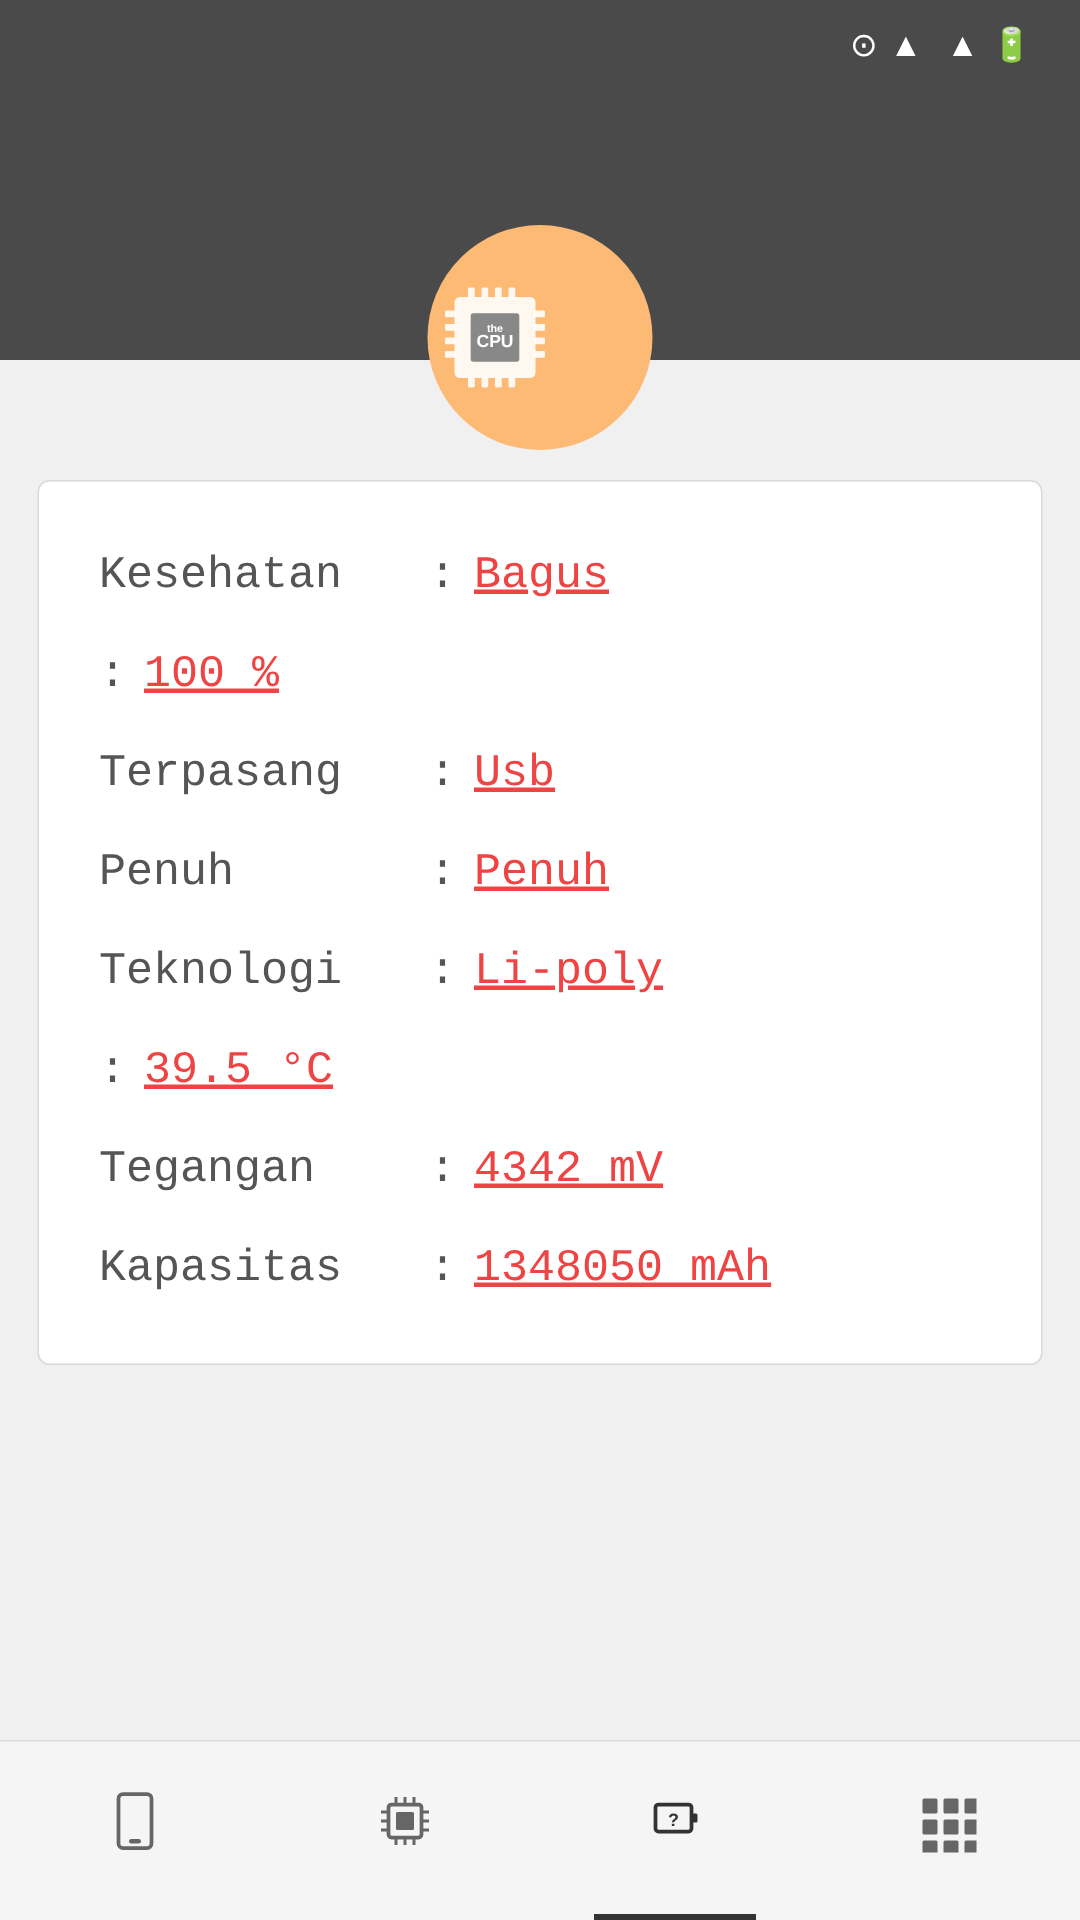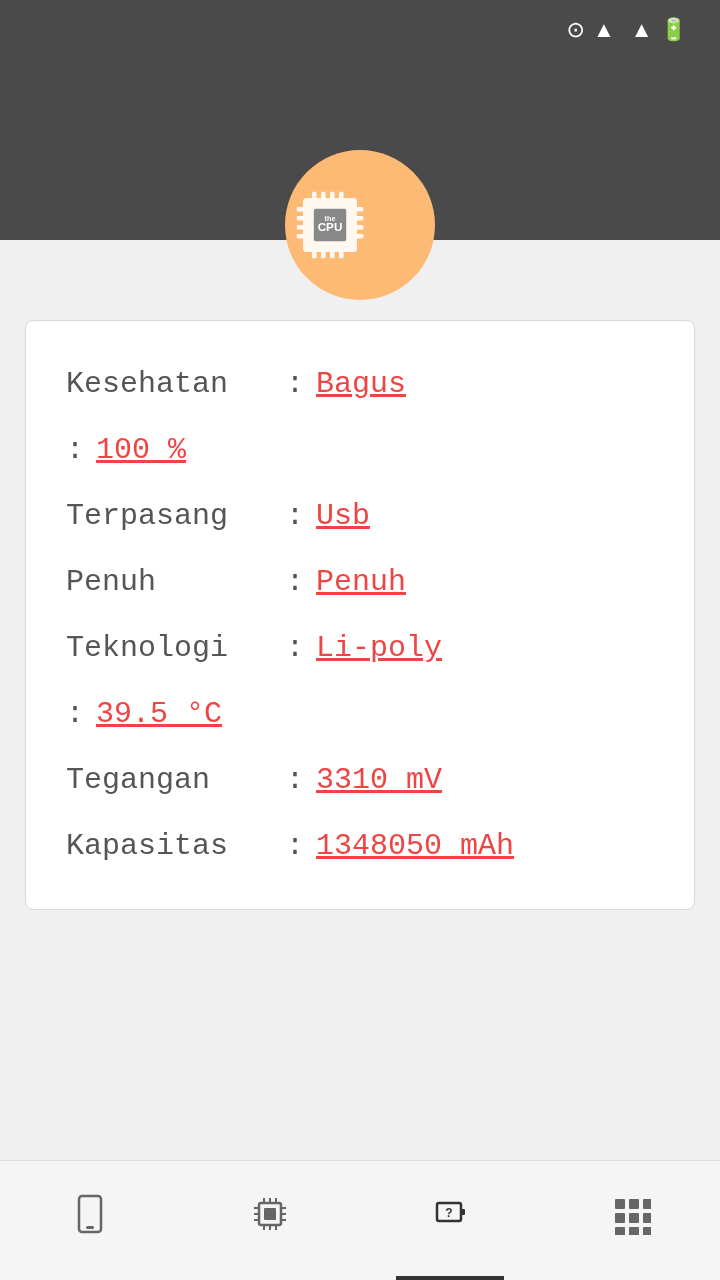--- a/index.html
+++ b/index.html
@@ -236,21 +236,21 @@
         <span class="info-separator">: </span>
         <span class="info-value">Li-poly</span>
       </div>
       <div class="info-row">
         <span class="info-separator">: </span>
         <span class="info-value">39.5 °C</span>
       </div>
       <div class="info-row">
         <span class="info-label">Tegangan</span>
         <span class="info-separator">: </span>
-        <span class="info-value">3310 mV</span>
+        <span class="info-value">4342 mV</span>
       </div>
       <div class="info-row">
         <span class="info-label">Kapasitas</span>
         <span class="info-separator">: </span>
         <span class="info-value">1348050 mAh</span>
       </div>
     </div>
 </div>
 
 <div class="bottom-nav">

